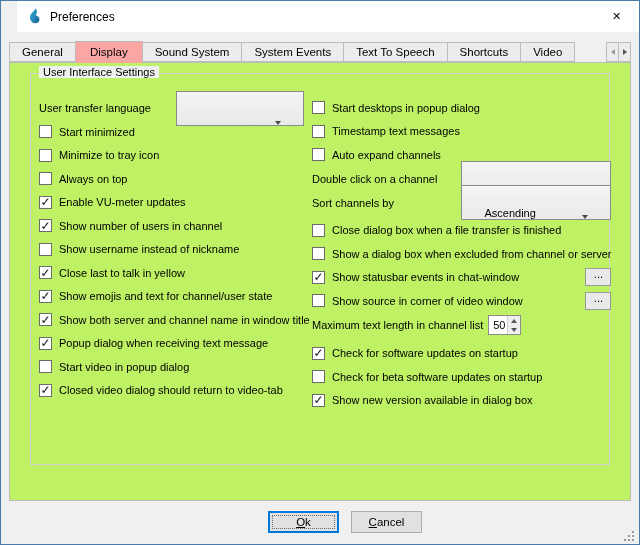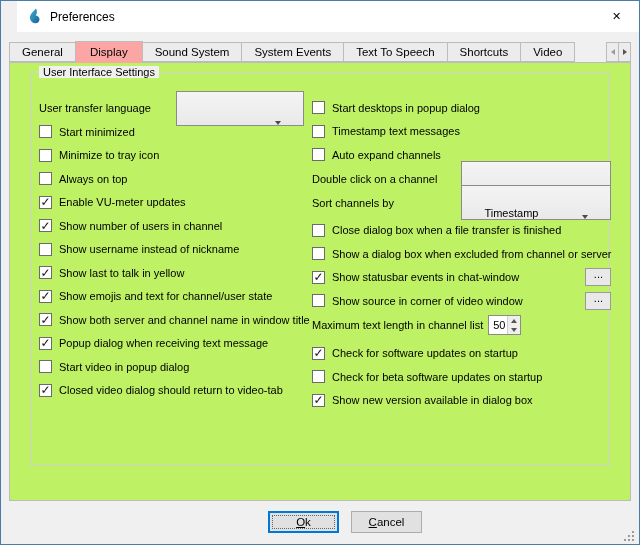--- a/index.html
+++ b/index.html
@@ -212,21 +212,21 @@
               <div class="row">
                 <span class="cb checked">✓</span>
                 <span class="cb-label">Show number of users in channel</span>
               </div>
               <div class="row">
                 <span class="cb"></span>
                 <span class="cb-label">Show username instead of nickname</span>
               </div>
               <div class="row">
                 <span class="cb checked">✓</span>
-                <span class="cb-label">Show last to talk in yellow</span>
+                <span class="cb-label">Close last to talk in yellow</span>
               </div>
               <div class="row">
                 <span class="cb checked">✓</span>
                 <span class="cb-label">Show emojis and text for channel/user state</span>
               </div>
               <div class="row">
                 <span class="cb checked">✓</span>
                 <span class="cb-label">Show both server and channel name in window title</span>
               </div>
               <div class="row">
@@ -264,21 +264,21 @@
             <span class="field-label">Double click on a channel</span>
             <div class="combo combo-right">
               <span class="combo-text">Join or leave</span>
               <span class="combo-arrow"></span>
             </div>
           </div>
 
           <div class="row combo-row">
             <span class="field-label">Sort channels by</span>
             <div class="combo combo-right">
-              <span class="combo-text">Timestamp</span>
+              <span class="combo-text">Ascending</span>
               <span class="combo-arrow"></span>
             </div>
           </div>
 
           <div class="gap-sm">
               <div class="row">
                 <span class="cb"></span>
                 <span class="cb-label">Close dialog box when a file transfer is finished</span>
               </div>
               <div class="row">

